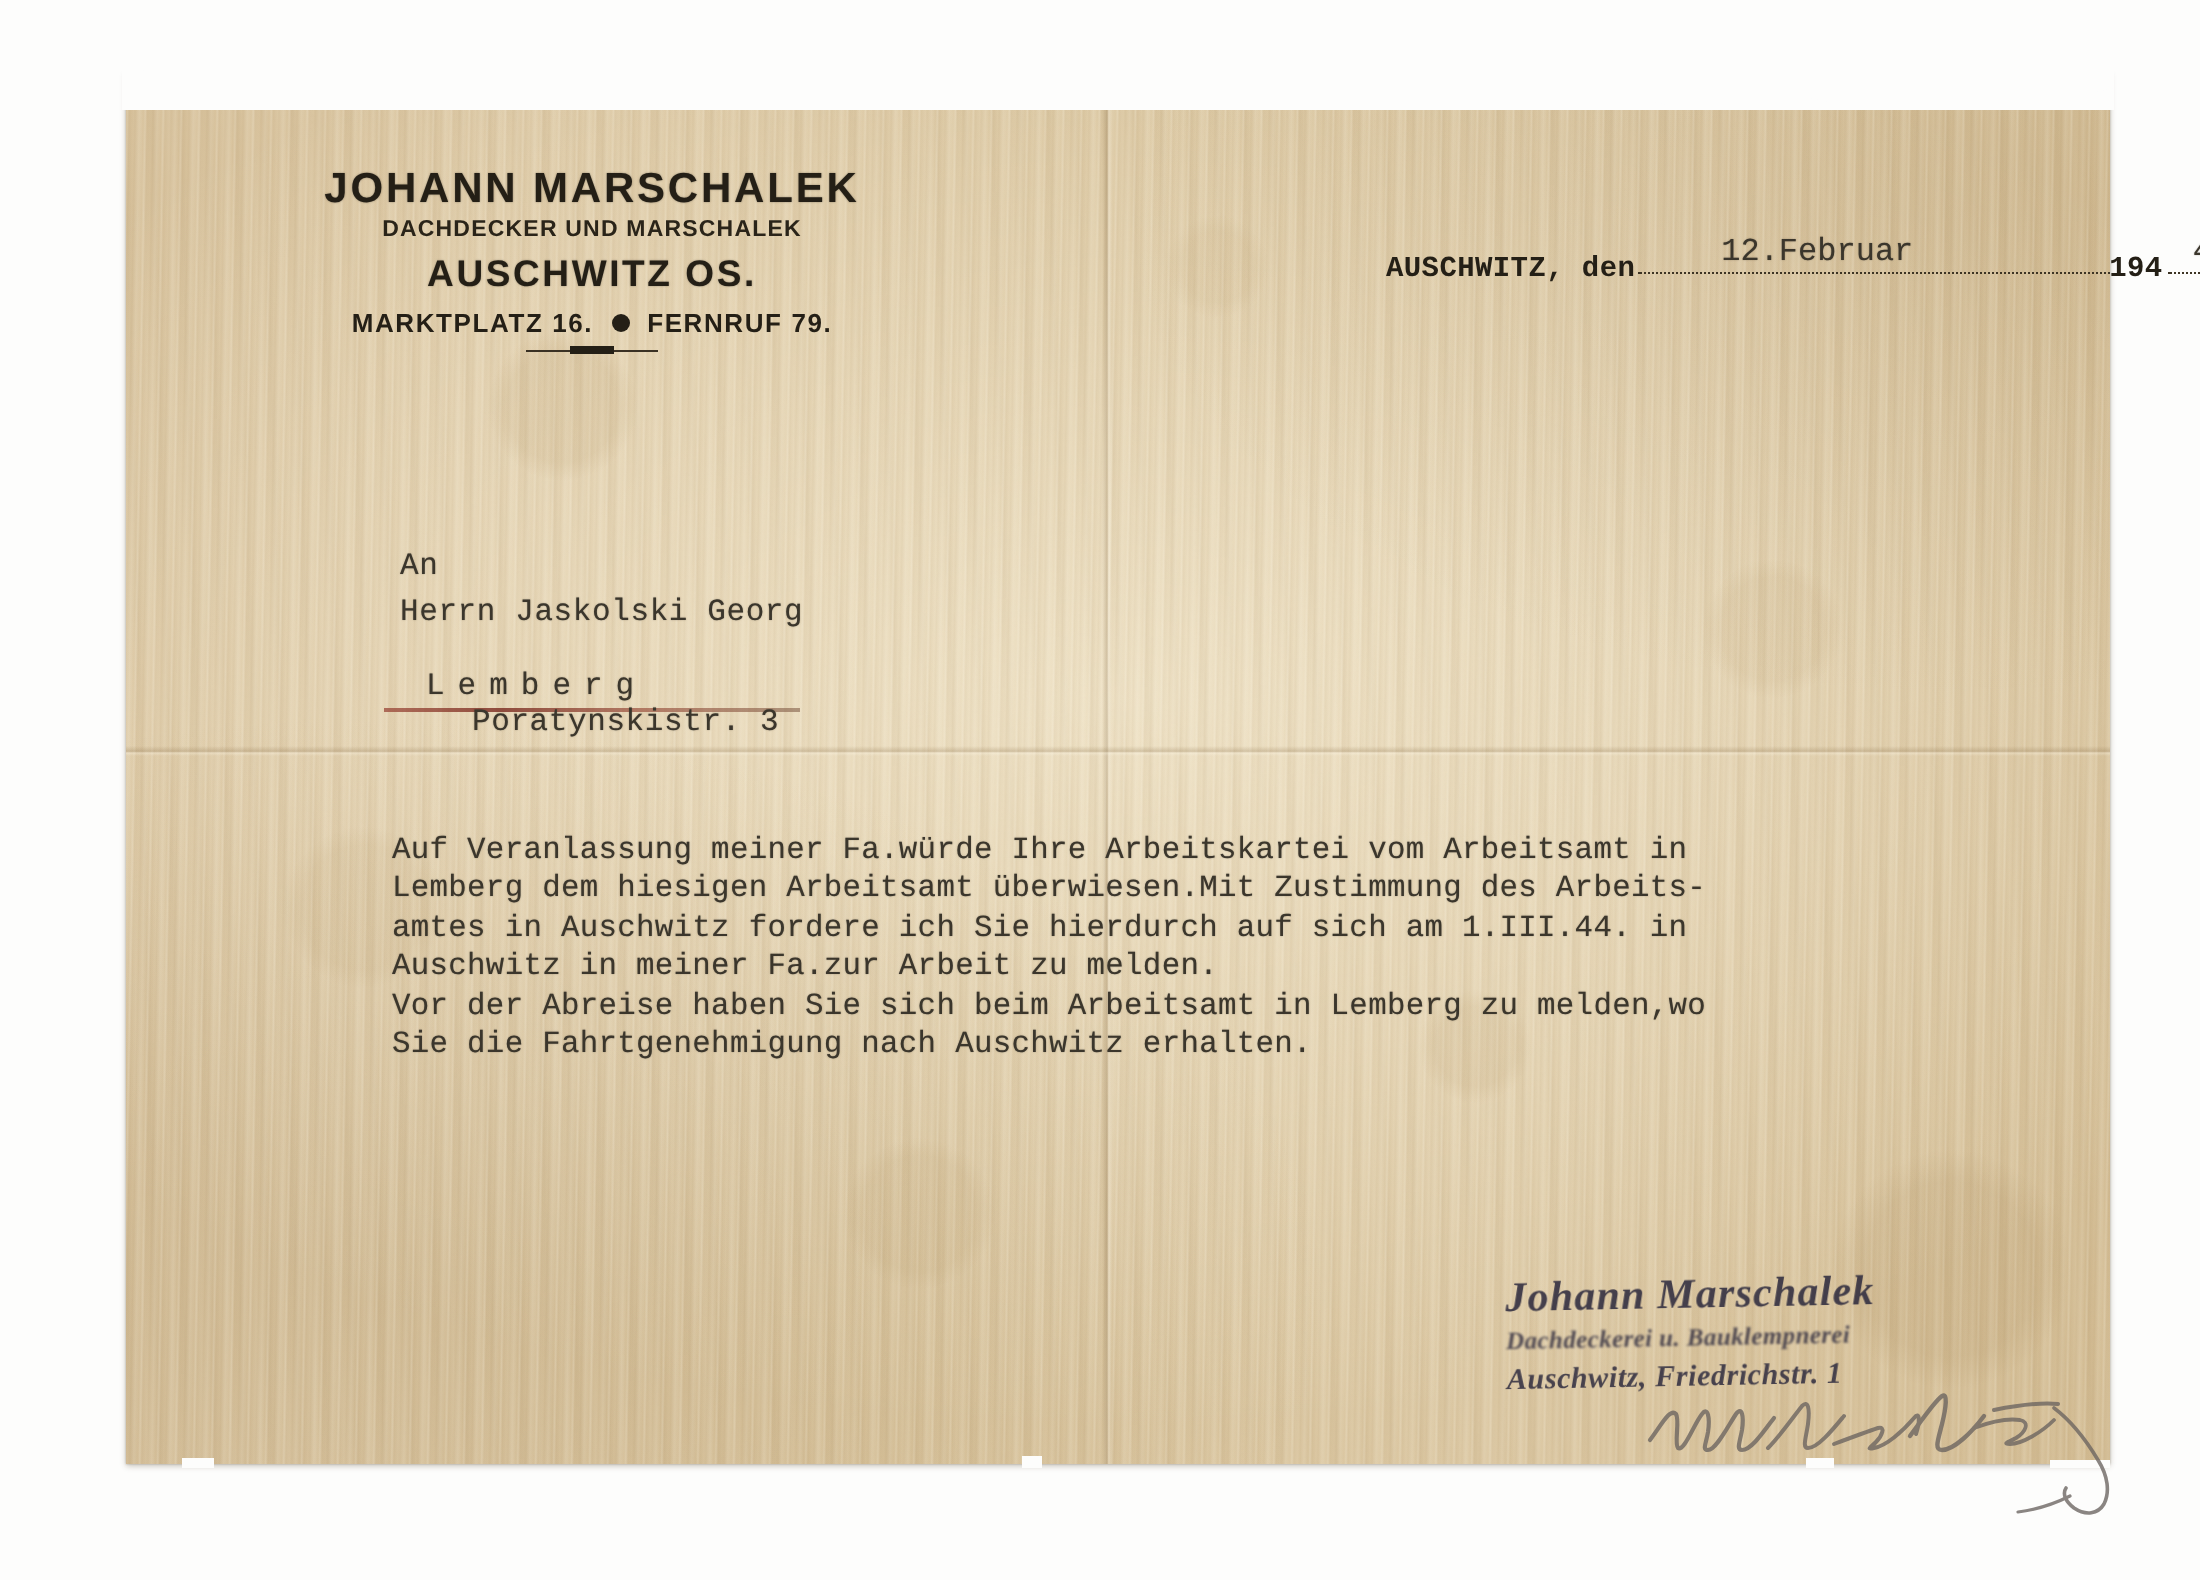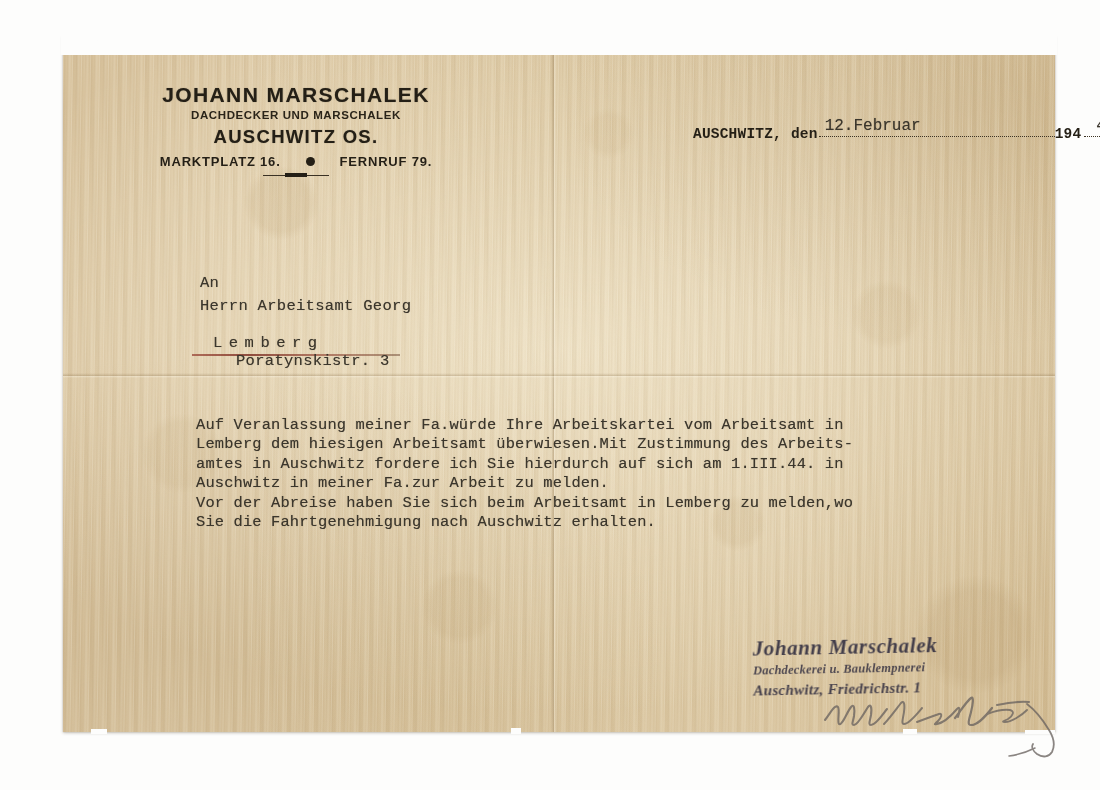--- a/index.html
+++ b/index.html
@@ -157,21 +157,21 @@
   #lh-contact {
     font-family: "Liberation Sans", sans-serif;
     font-weight: bold;
     font-size: 13px;
     letter-spacing: 0.8px;
     margin-top: 6px;
     color: #241f16;
     display: flex;
     align-items: center;
     justify-content: center;
-    gap: 25px;
+    gap: 9px;
   }
   #lh-bullet {
     display: inline-block;
     width: 9px; height: 9px;
     border-radius: 50%;
     background: #241f16;
   }
   #lh-rule {
     margin: 4px auto 0;
     width: 66px;
@@ -385,32 +385,32 @@
         <span id="lh-bullet"></span>
         <span>FERNRUF 79.</span>
       </div>
       <div id="lh-rule"></div>
     </div>
 
     <div id="dateline">
       <span class="printed-label">AUSCHWITZ, den</span>
       <span id="date-leader">
         <span class="dots"></span>
-        <span id="date-value" class="tw" style="font-size:16px;">12.Februar</span>
+        <span id="date-value" class="tw" style="font-size:16px;margin-left:36px;">12.Februar</span>
       </span>
       <span class="printed-label">194</span>
       <span id="year-leader">
         <span class="dots"></span>
         <span id="year-digit" class="tw" style="font-size:16px;">4</span>
       </span>
     </div>
 
     <div id="addressee" class="tw">
       <div>An</div>
-      <div>Herrn Arbeitsamt Georg</div>
+      <div>Herrn Jaskolski Georg</div>
     </div>
 
     <div id="addr-city-wrap" class="tw">
       <span id="addr-city">Lemberg</span>
       <span id="addr-city-underline"></span>
     </div>
     <div id="addr-street" class="tw">Poratynskistr. 3</div>
 
     <div id="body" class="tw"><span class="line">Auf Veranlassung meiner Fa.würde Ihre Arbeitskartei vom Arbeitsamt in</span><span class="line">Lemberg dem hiesigen Arbeitsamt überwiesen.Mit Zustimmung des Arbeits-</span><span class="line">amtes in Auschwitz fordere ich Sie hierdurch auf sich am 1.III.44. in</span><span class="line">Auschwitz in meiner Fa.zur Arbeit zu melden.</span><span class="line">Vor der Abreise haben Sie sich beim Arbeitsamt in Lemberg zu melden,wo</span><span class="line">Sie die Fahrtgenehmigung nach Auschwitz erhalten.</span></div>
 

